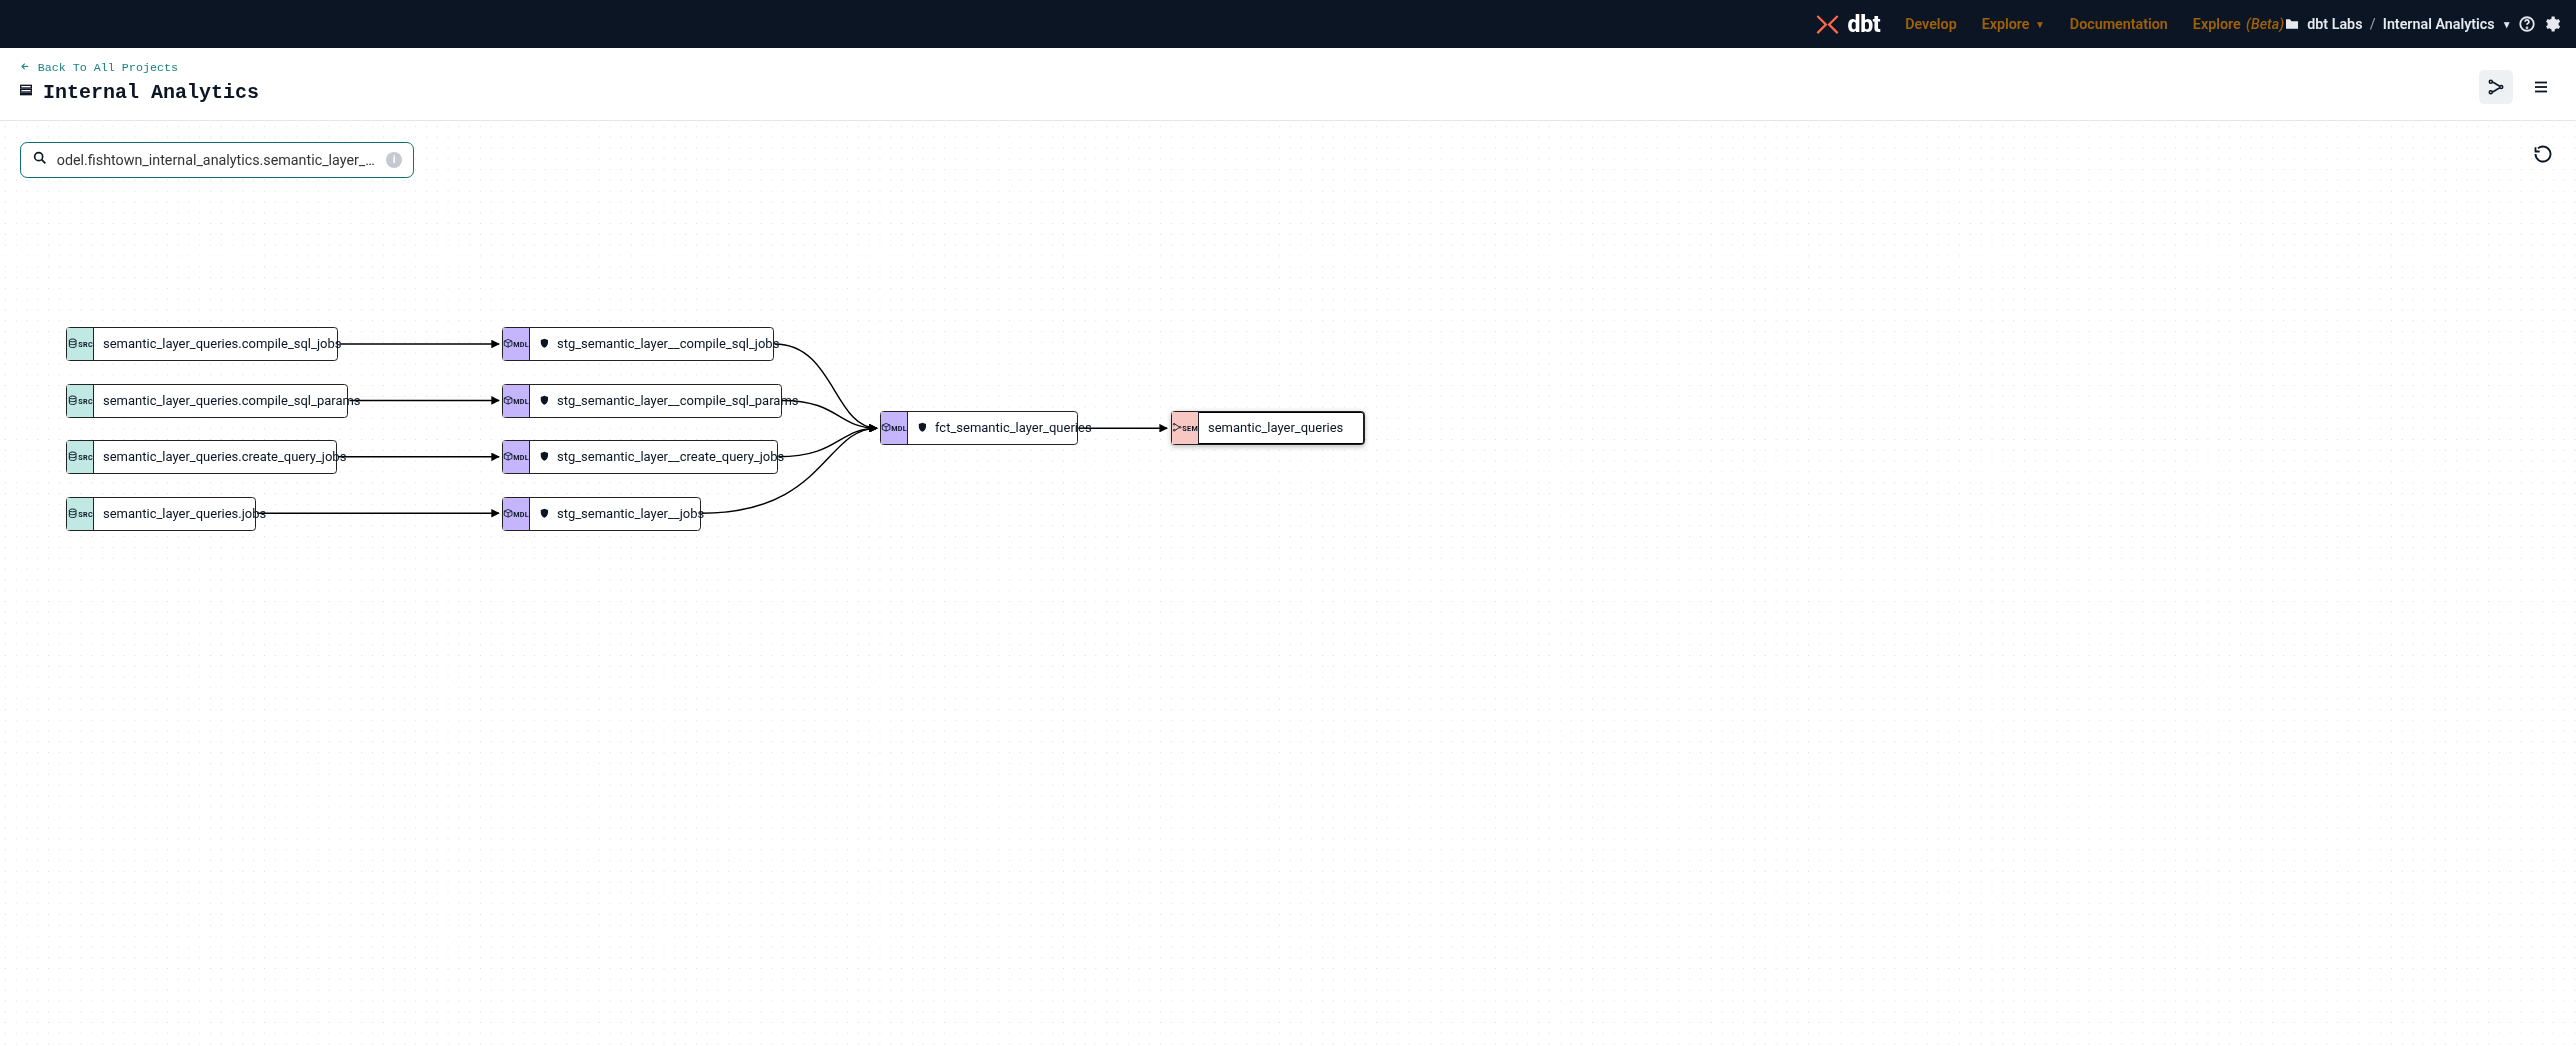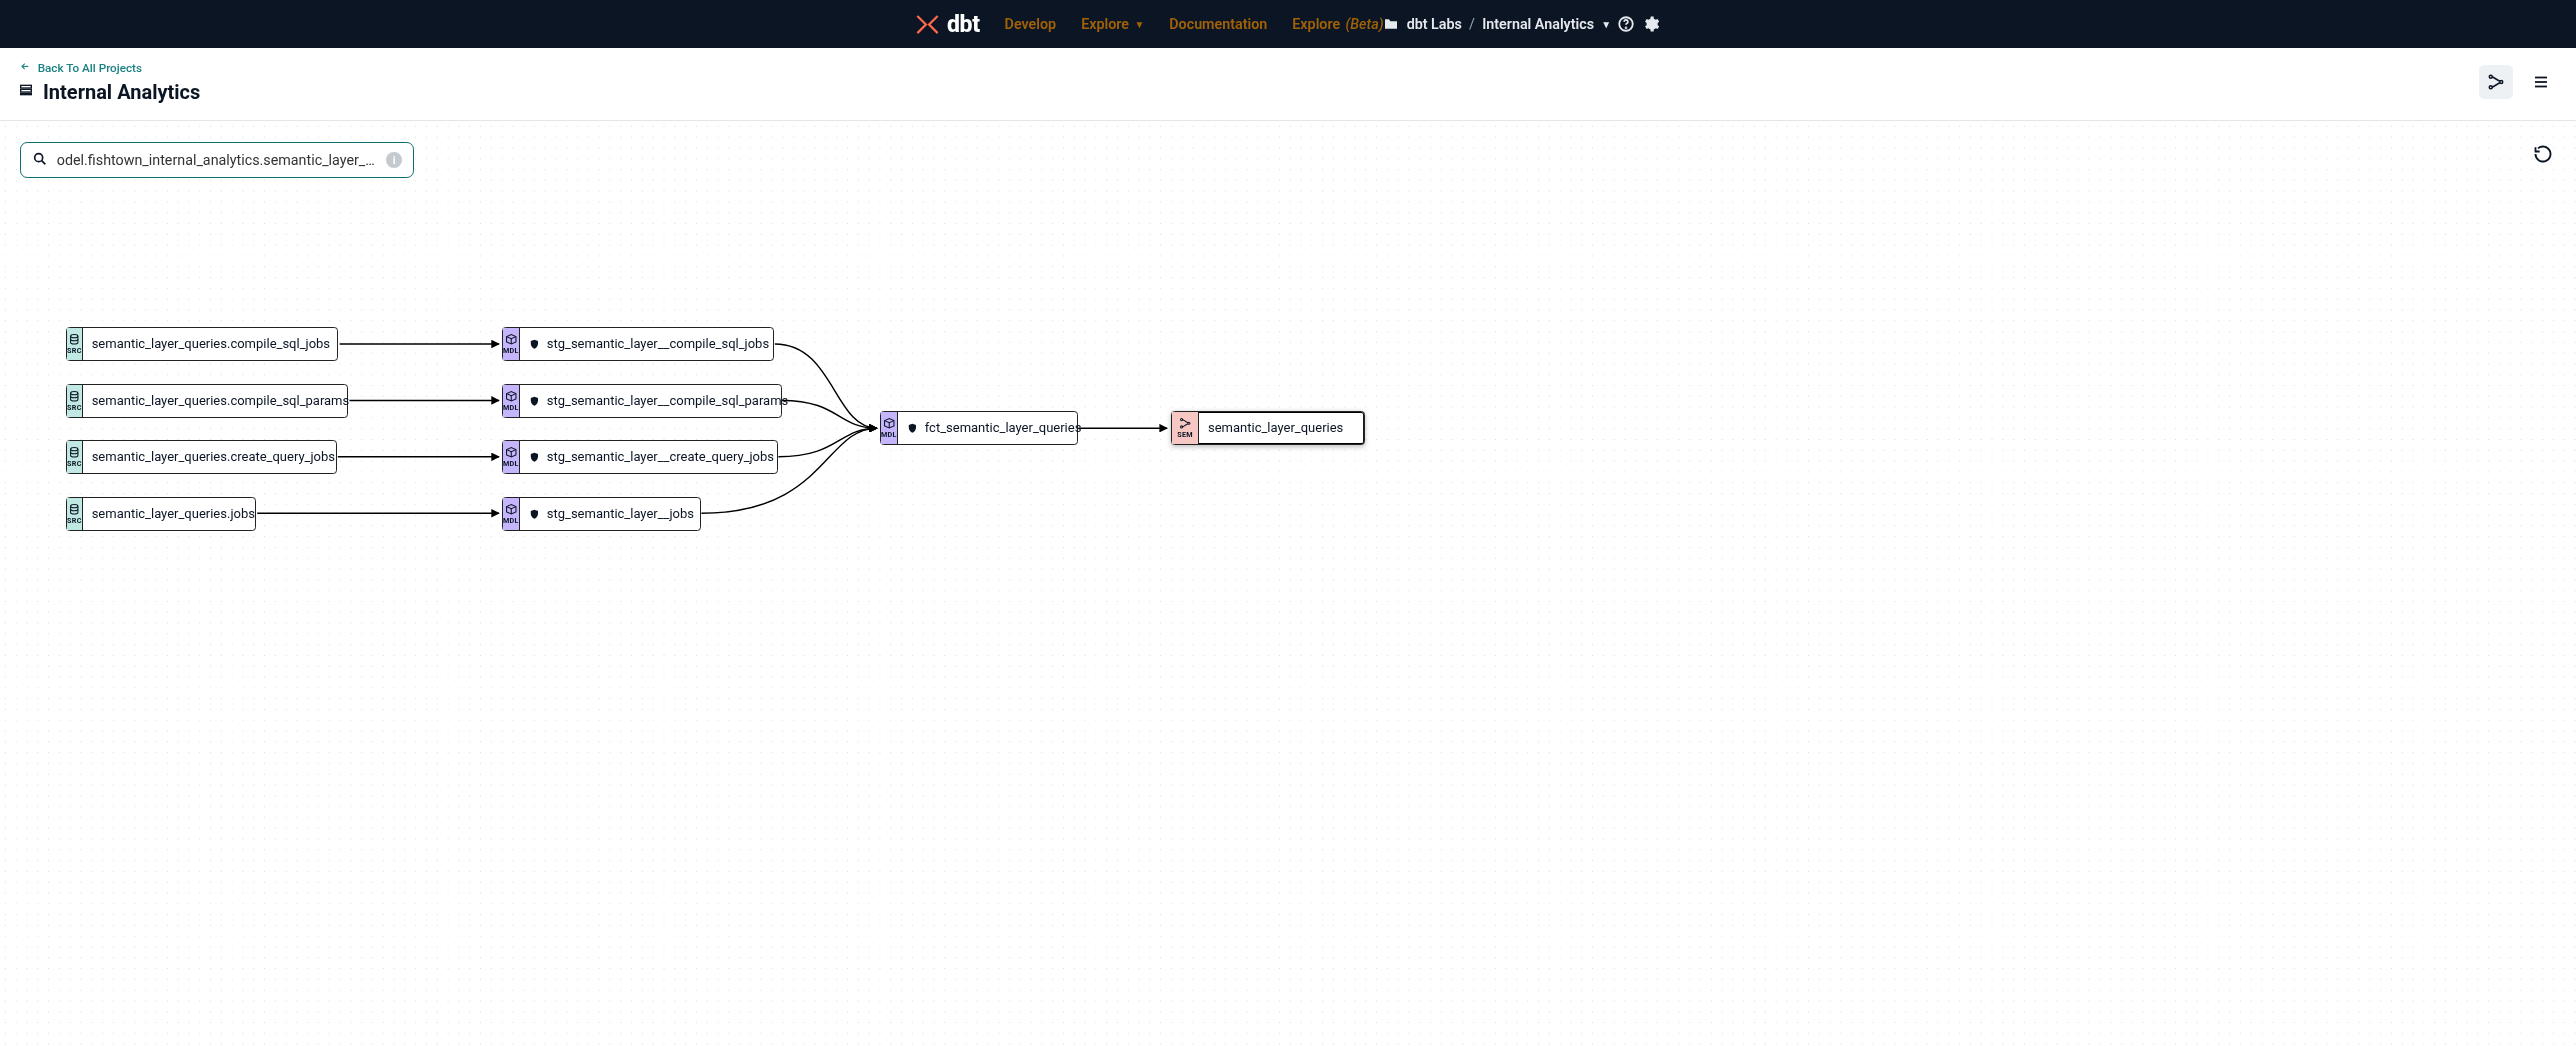--- a/index.html
+++ b/index.html
@@ -3,42 +3,42 @@
 <meta charset="utf-8">
 <style>
   * { box-sizing: border-box; margin: 0; padding: 0; }
   html, body { width: 100%; height: 100%; font-family: -apple-system, BlinkMacSystemFont, "Segoe UI", Roboto, Helvetica, Arial, sans-serif; background: #fff; }
   body { overflow: hidden; }
 
   
   .topnav {
     display: flex; align-items: center; height: 48px;
     background: #0b1524; color: #e6e9ee; padding: 0 14.3px;
-    justify-content: center;
+    justify-content: flex-end;
   }
   .topnav-left { display: flex; align-items: center; gap: 25px; }
   .logo { display: flex; align-items: center; gap: 7.2px; }
   .logo-mark svg { display: block; }
   .logo-word { font-size: 23px; font-weight: 800; color: #fff; letter-spacing: -0.4px; }
   .nav-item { font-size: 14.3px; font-weight: 600; color: #a16207; cursor: pointer; display:flex; align-items:center; gap:5.4px;}
   .nav-beta { font-style: italic; font-weight: 500; }
   .chev { font-size: 10px; }
 
   .topnav-right { display: flex; align-items: center; gap: 5px; }
   .bc { display: flex; align-items: center; gap: 7.2px; font-size: 14.3px; font-weight: 600; }
   .bc .sep { color: #9aa5b1; font-weight: 400; }
   .bc .muted { color: #e6e9ee; }
   .bc .folder svg { display:block; }
   .icon-btn { width: 20px; height: 20px; display:flex; align-items:center; justify-content:center; cursor:pointer; }
 
   
   .subheader {
     padding: 12.5px 18px 16px 18px;
     border-bottom: 0.9px solid #e2e5e9;
-    display: flex; justify-content: space-between;
+    display: flex; align-items: flex-end; justify-content: space-between; font-family: Liberation Mono, monospace;
   }
   .subheader-left {}
   .back-link { font-size: 11.7px; color: #1a8183; font-weight: 500; display:flex; align-items:center; gap:5.4px; cursor:pointer;}
   .project-row { display:flex; align-items:center; gap:9px; margin-top:5.4px;}
   .project-title { font-size: 20px; font-weight: 700; color: #0b1524; }
   .subheader-right { display:flex; align-items:center; gap:10.8px; }
   .square-btn { width: 34px; height: 34px; border-radius: 5.4px; display:flex; align-items:center; justify-content:center; cursor:pointer; }
   .square-btn.active { background:#eef1f4; }
 
   
@@ -71,22 +71,22 @@
   }
 
   
   .node {
     position:absolute; display:flex; align-items:stretch;
     border:0.9px solid #222; border-radius:3.6px; background:#fff;
     height:34px; cursor:pointer;
   }
   .node.selected { box-shadow: 0 1.8px 5.4px rgba(0,0,0,0.25), 0 0 0 0.9px #000 inset; }
   .node .tag {
-    width:27px; display:flex; flex-direction:column; align-items:center;
-    justify-content:center; gap:0; border-right:0.9px solid #222;
+    width:27px; display:flex; flex-direction:row; align-items:center;
+    justify-content:flex-end; gap:0; border-right:0.9px solid #222;
     font-size:8px; font-weight:700; letter-spacing:0.3px; color:#0b1524;
   }
   .node .tag .tl { font-size:7.2px; line-height:1; margin-top:1.8px;}
   .node .tag svg { display:block; }
   .node .label {
     display:flex; align-items:center; gap:7.2px;
     padding: 0 9px; font-size:13px; color:#0b1524; white-space:nowrap;
   }
   .tag-src { background:#bfe9e2; }
   .tag-mdl { background:#c4b5fd; }

